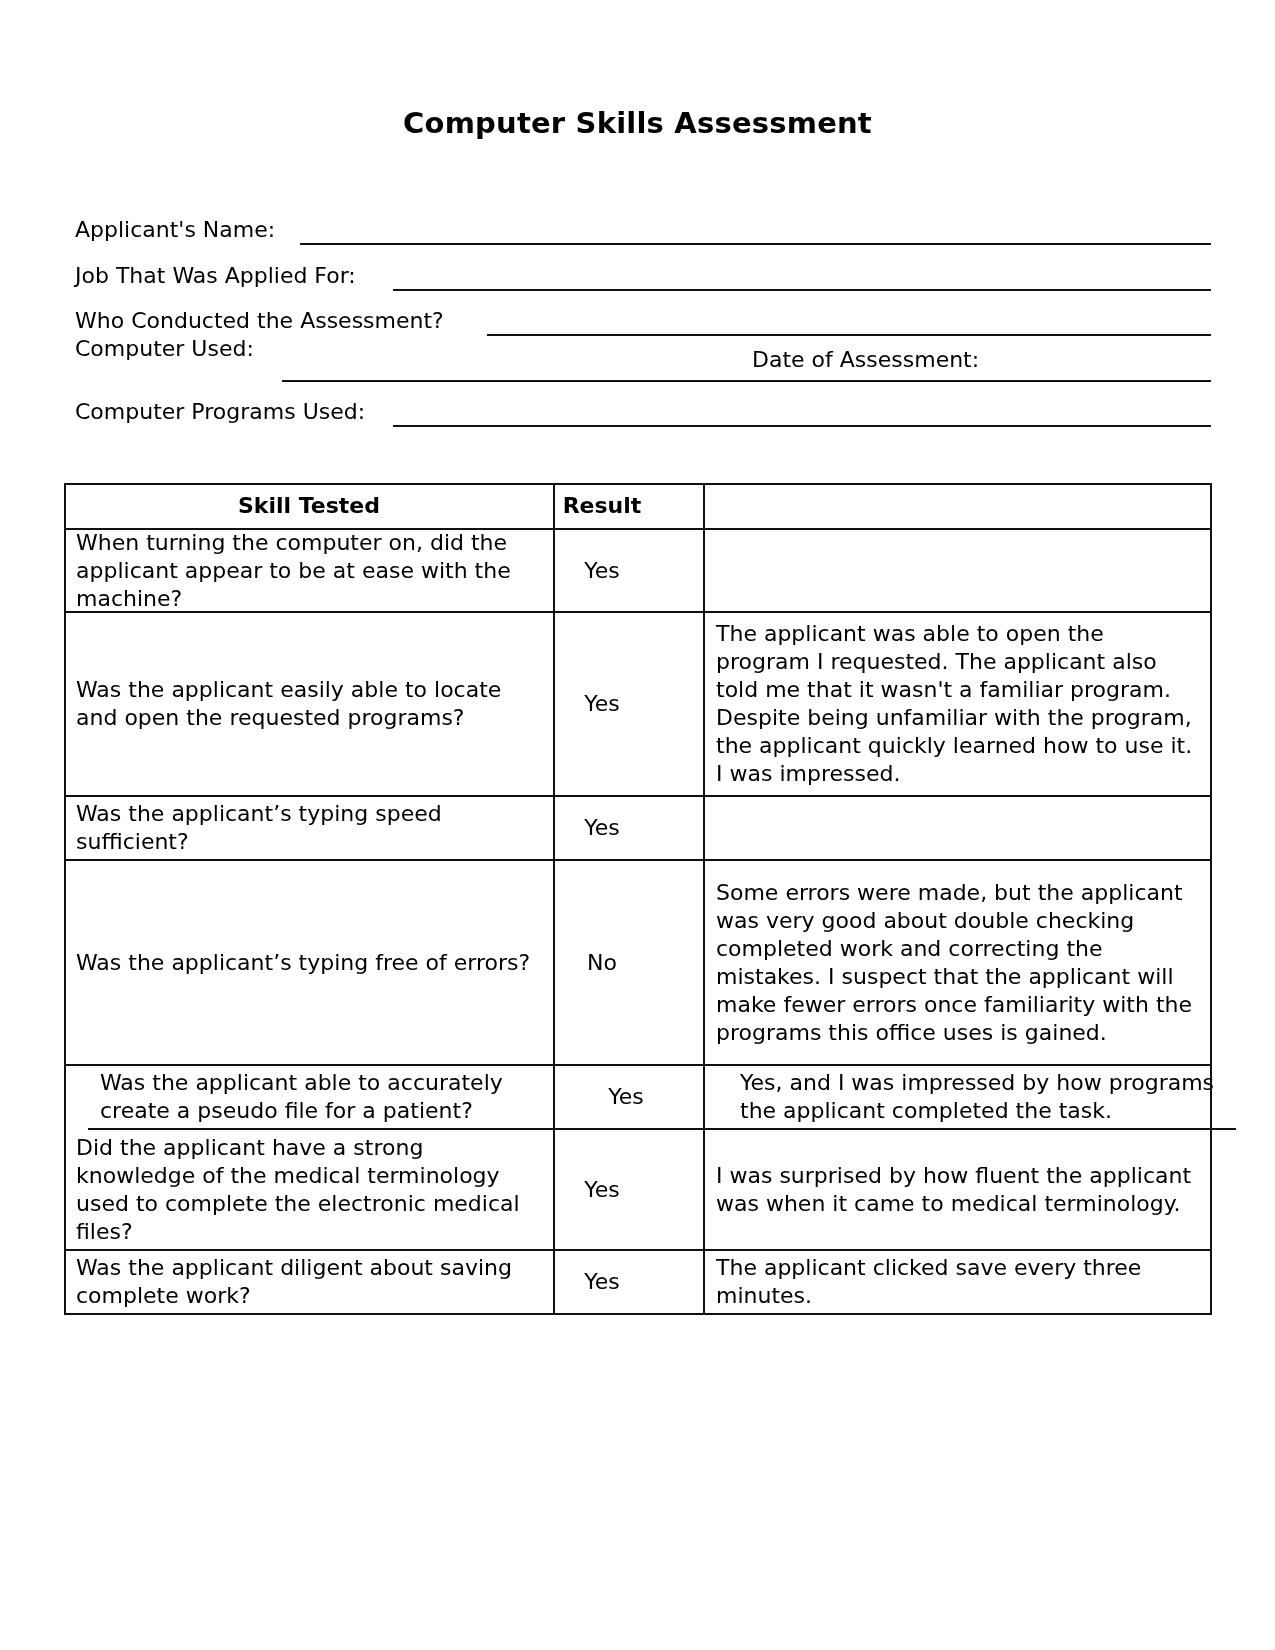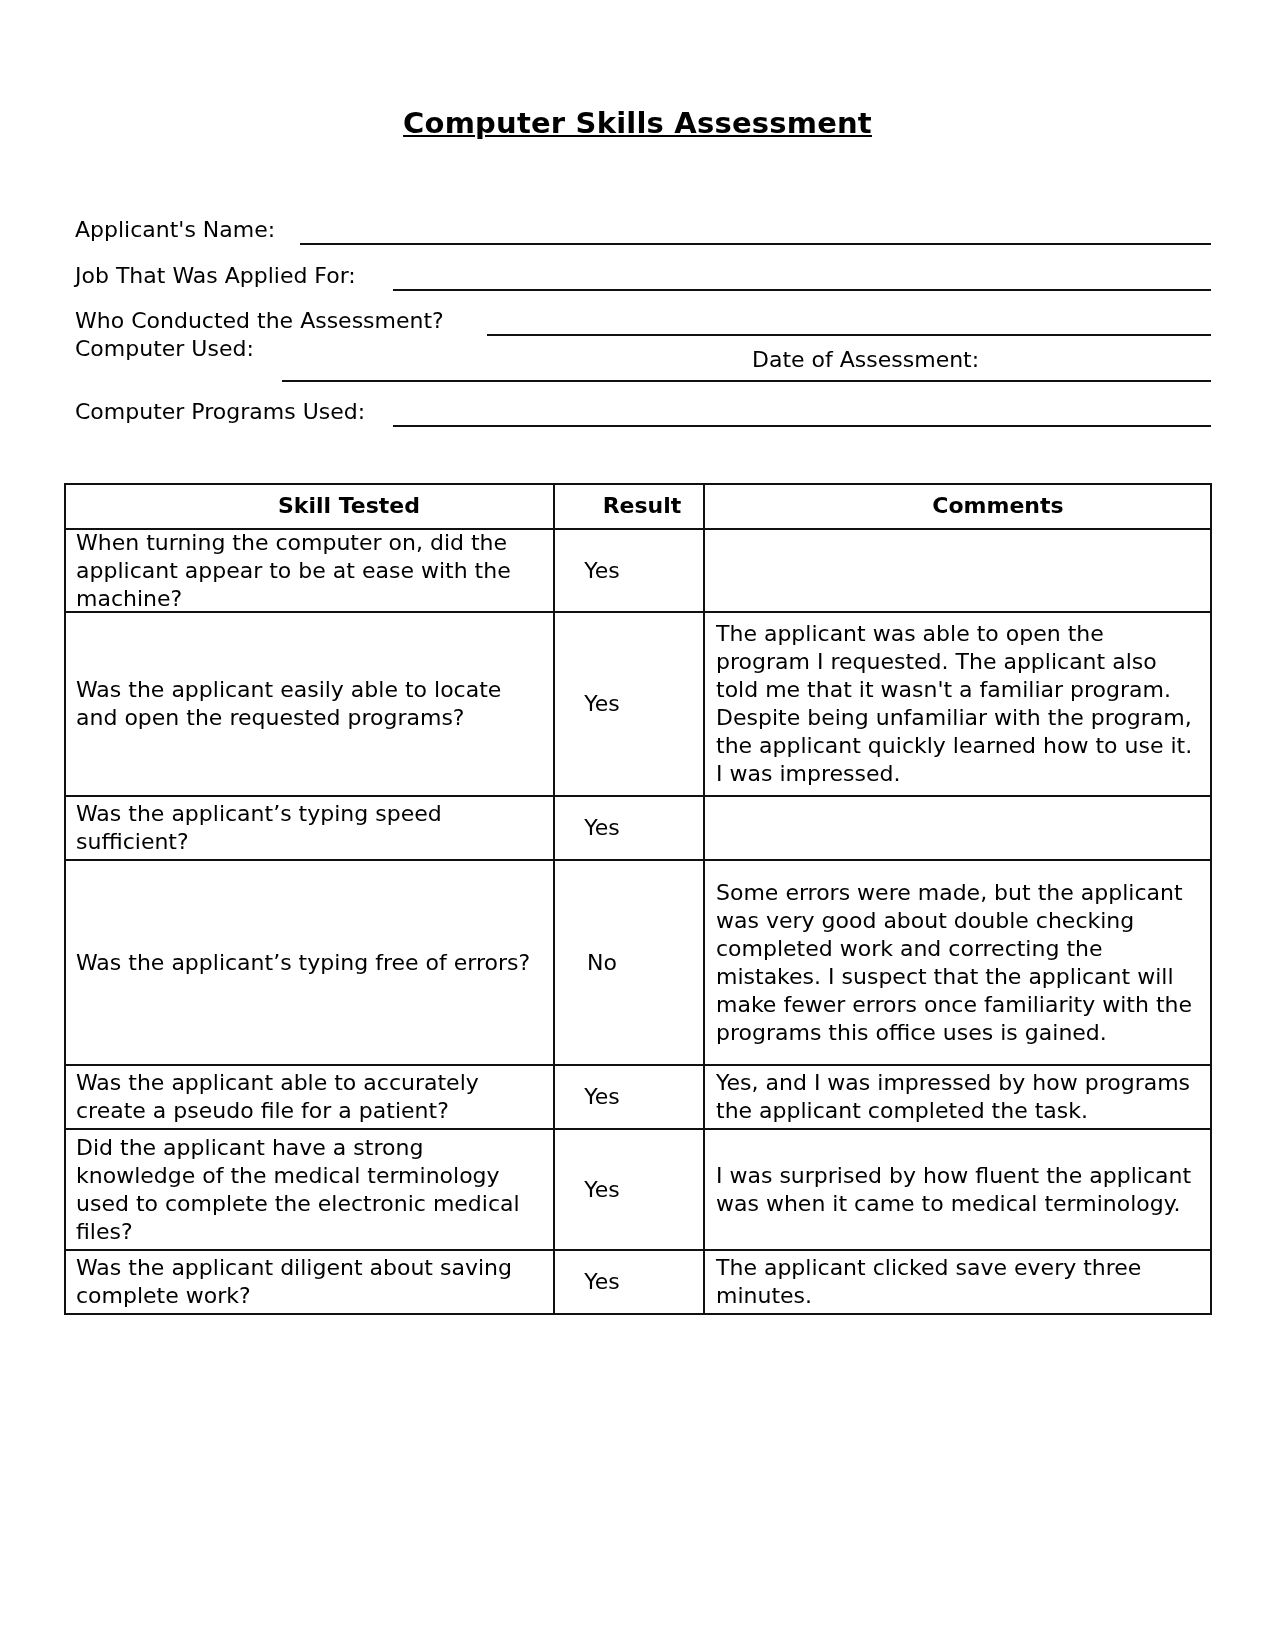--- a/index.html
+++ b/index.html
@@ -1,32 +1,32 @@
 <!DOCTYPE html>
 <html><head>
 <meta charset="utf-8">
 <style>
   html, body { margin: 0; padding: 0; background: #ffffff; }
   body { width: 1275px; height: 1650px; position: relative; overflow: hidden;
          font-family: "DejaVu Sans", sans-serif; color: #000; }
   .title { position: absolute; left: 0; width: 1275px; top: 106px; text-align: center;
-           font-weight: bold; font-size: 29px; letter-spacing: 0.2px; text-decoration: underline; }
+           font-weight: bold; font-size: 29px; letter-spacing: 0.2px; }
   .form-label { position: absolute; left: 75px; font-size: 22px; white-space: nowrap; line-height: 28px; }
   .form-line { position: absolute; height: 0; border-top: 2px solid #111; }
   .date-label { position: absolute; left: 752px; font-size: 22px; white-space: nowrap; line-height: 28px; }
 
   .table { position: absolute; left: 64px; top: 483px; width: 1148px; }
   .row { position: absolute; left: 0; width: 1148px; box-sizing: border-box;
          border-bottom: 2px solid #111; }
   .cell { position: absolute; top: 0; bottom: 0; box-sizing: border-box;
           display: flex; align-items: center; font-size: 22px; line-height: 28px; }
   .c1 { left: 0; width: 490px; padding-left: 12px; padding-right: 8px; }
   .c2 { left: 466px; width: 144px; justify-content: center; text-align: center; }
   .c3 { left: 640px; width: 508px; padding-left: 12px; padding-right: 8px; justify-content: center; }
-  .th { font-weight: bold; justify-content: center; text-align: center; padding: 0; margin-left: 40px; }
+  .th { font-weight: bold; justify-content: center; text-align: center; padding: 0; }
   .vline { position: absolute; top: 0; width: 0; border-left: 2px solid #111; }
   .outer { position: absolute; left: 0; top: 0; width: 1148px; box-sizing: border-box;
            border: 2px solid #111; pointer-events: none; }
   .cell-text { display: block; }
 </style>
 </head>
 <body>
 
 <div class="title">Computer Skills Assessment</div>
 
@@ -43,21 +43,20 @@
 <div class="date-label" style="top:346px">Date of Assessment:</div>
 <div class="form-line" style="left:282px; width:929px; top:380px"></div>
 
 <div class="form-label" style="top:398px">Computer Programs Used:</div>
 <div class="form-line" style="left:393px; width:818px; top:425px"></div>
 
 <div class="table">
   <div class="row" style="top:0; height:47px;">
     <div class="cell c1 th">Skill Tested</div>
     <div class="cell c2 th">Result</div>
-    <div class="cell c3 th">Comments</div>
   </div>
 
   <div class="row" style="top:47px; height:83px;">
     <div class="cell c1">
         <span class="cell-text">When turning the computer on, did the applicant appear to be at ease with the machine?</span>
       </div>
     <div class="cell c2">
         <span class="cell-text">Yes</span>
       </div>
     <div class="cell c3">
@@ -94,21 +93,21 @@
         <span class="cell-text">Was the applicant’s typing free of errors?</span>
       </div>
     <div class="cell c2">
         <span class="cell-text">No</span>
       </div>
     <div class="cell c3">
         <span class="cell-text">Some errors were made, but the applicant was very good about double checking completed work and correcting the mistakes. I suspect that the applicant will make fewer errors once familiarity with the programs this office uses is gained.</span>
       </div>
   </div>
 
-  <div class="row" style="top:583px; height:64px;">
+  <div class="row" style="top:583px; height:64px;margin-left:24px;">
     <div class="cell c1">
         <span class="cell-text">Was the applicant able to accurately create a pseudo file for a patient?</span>
       </div>
     <div class="cell c2">
         <span class="cell-text">Yes</span>
       </div>
     <div class="cell c3">
         <span class="cell-text">Yes, and I was impressed by how programs the applicant completed the task.</span>
       </div>
   </div>

